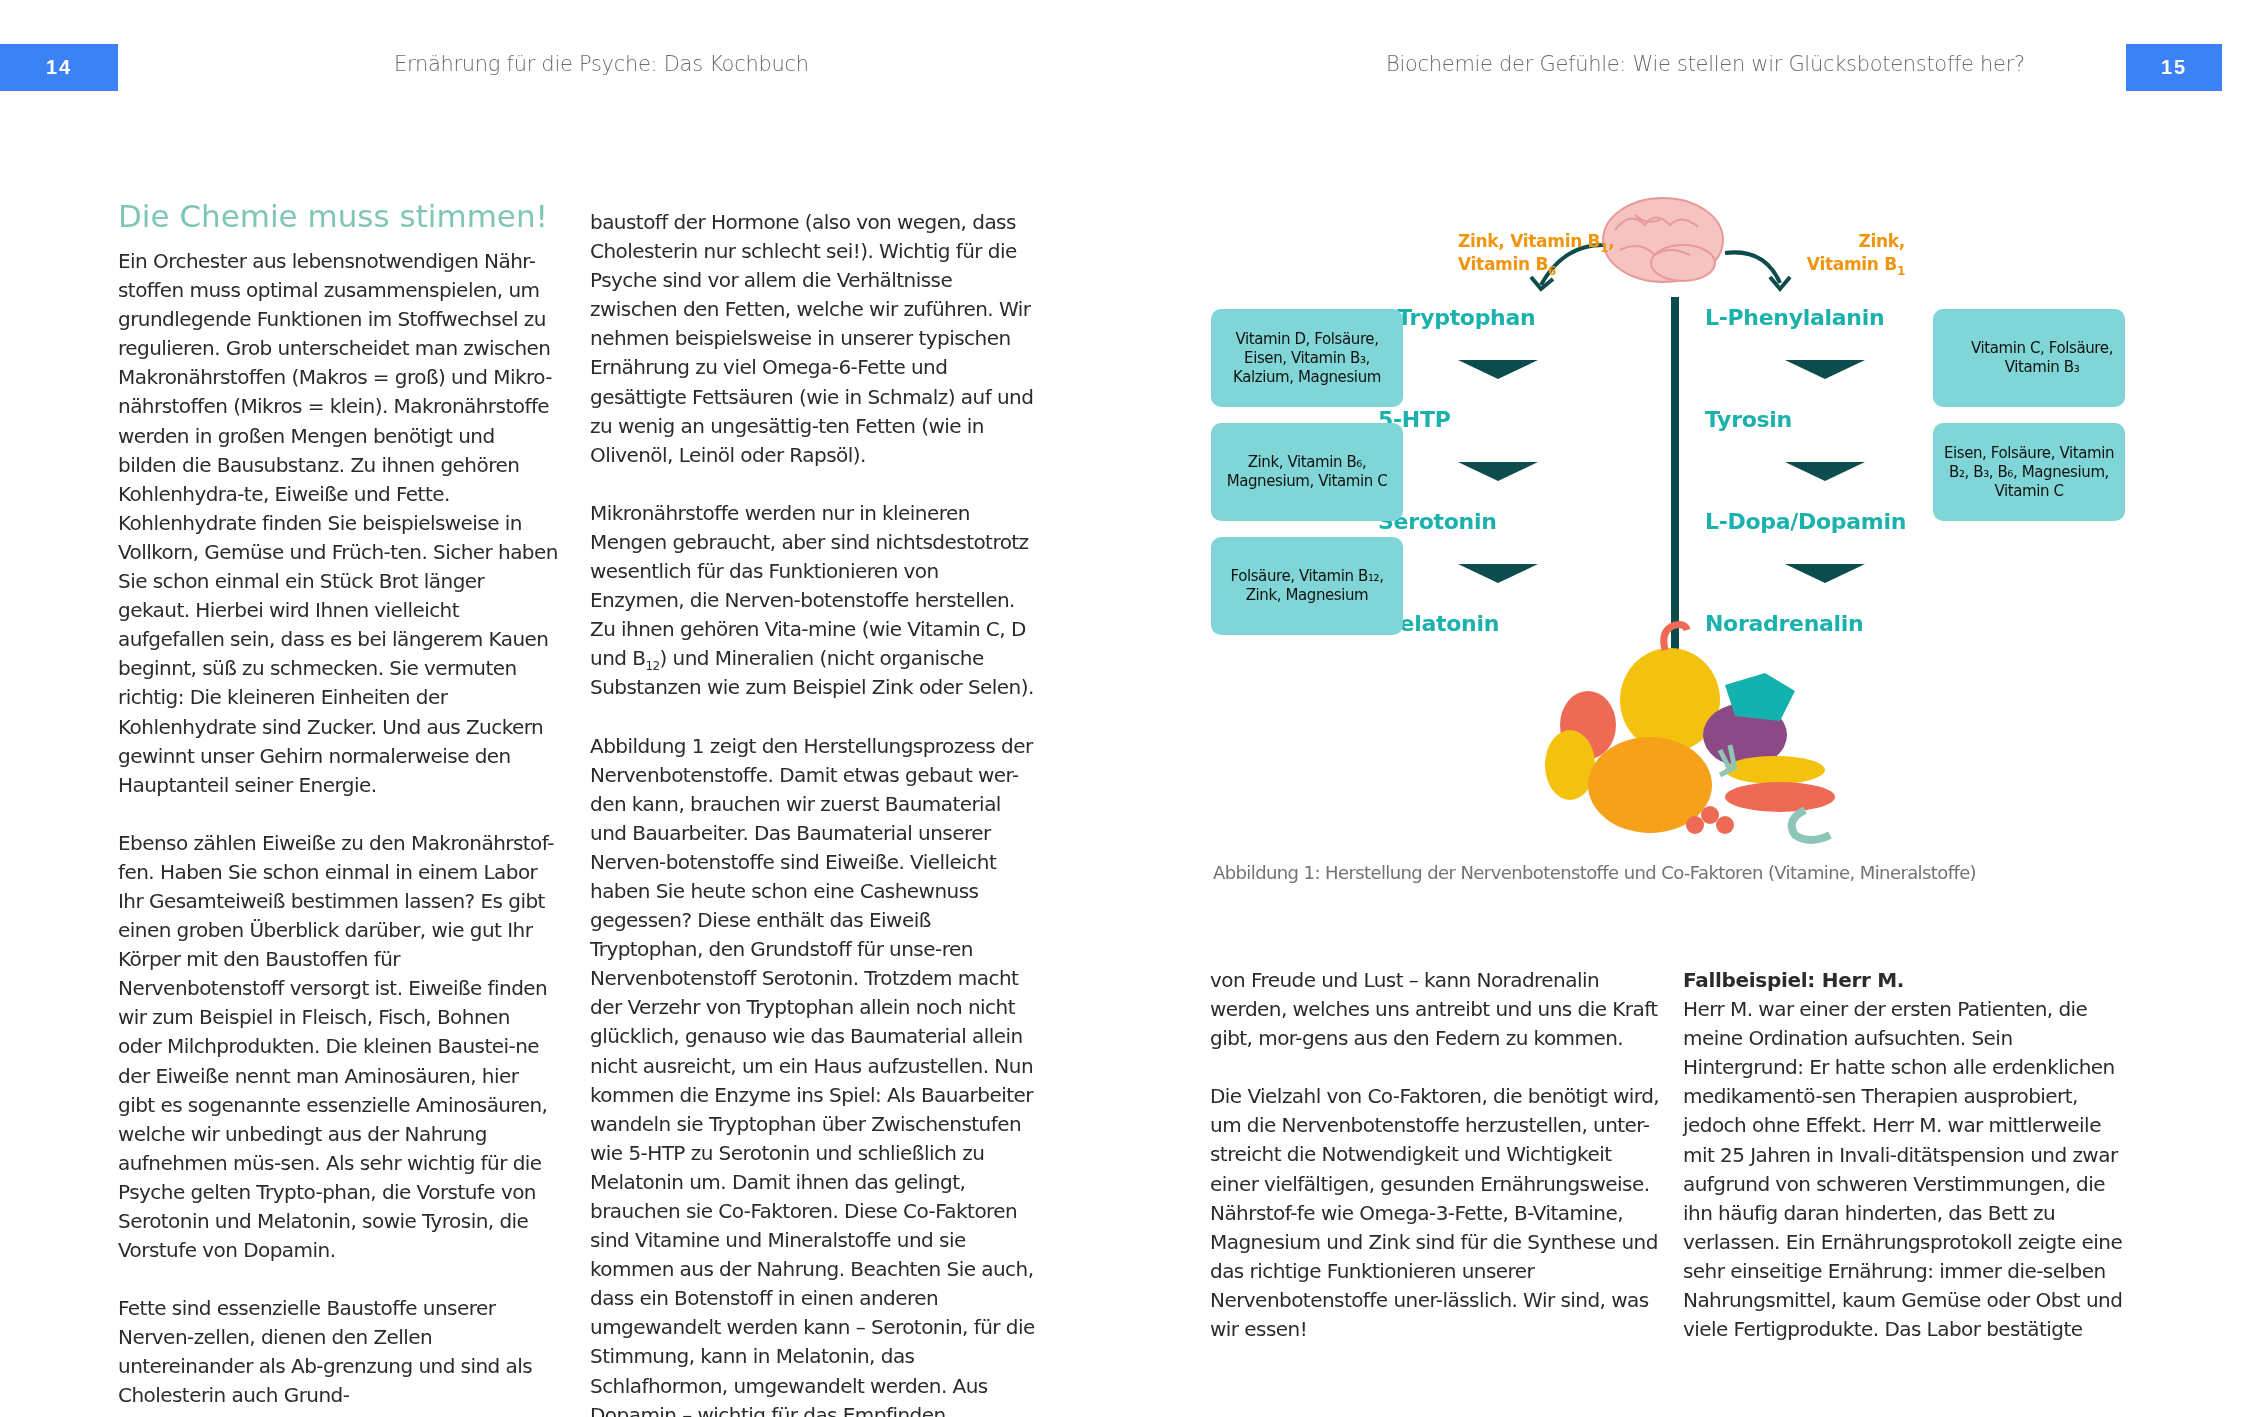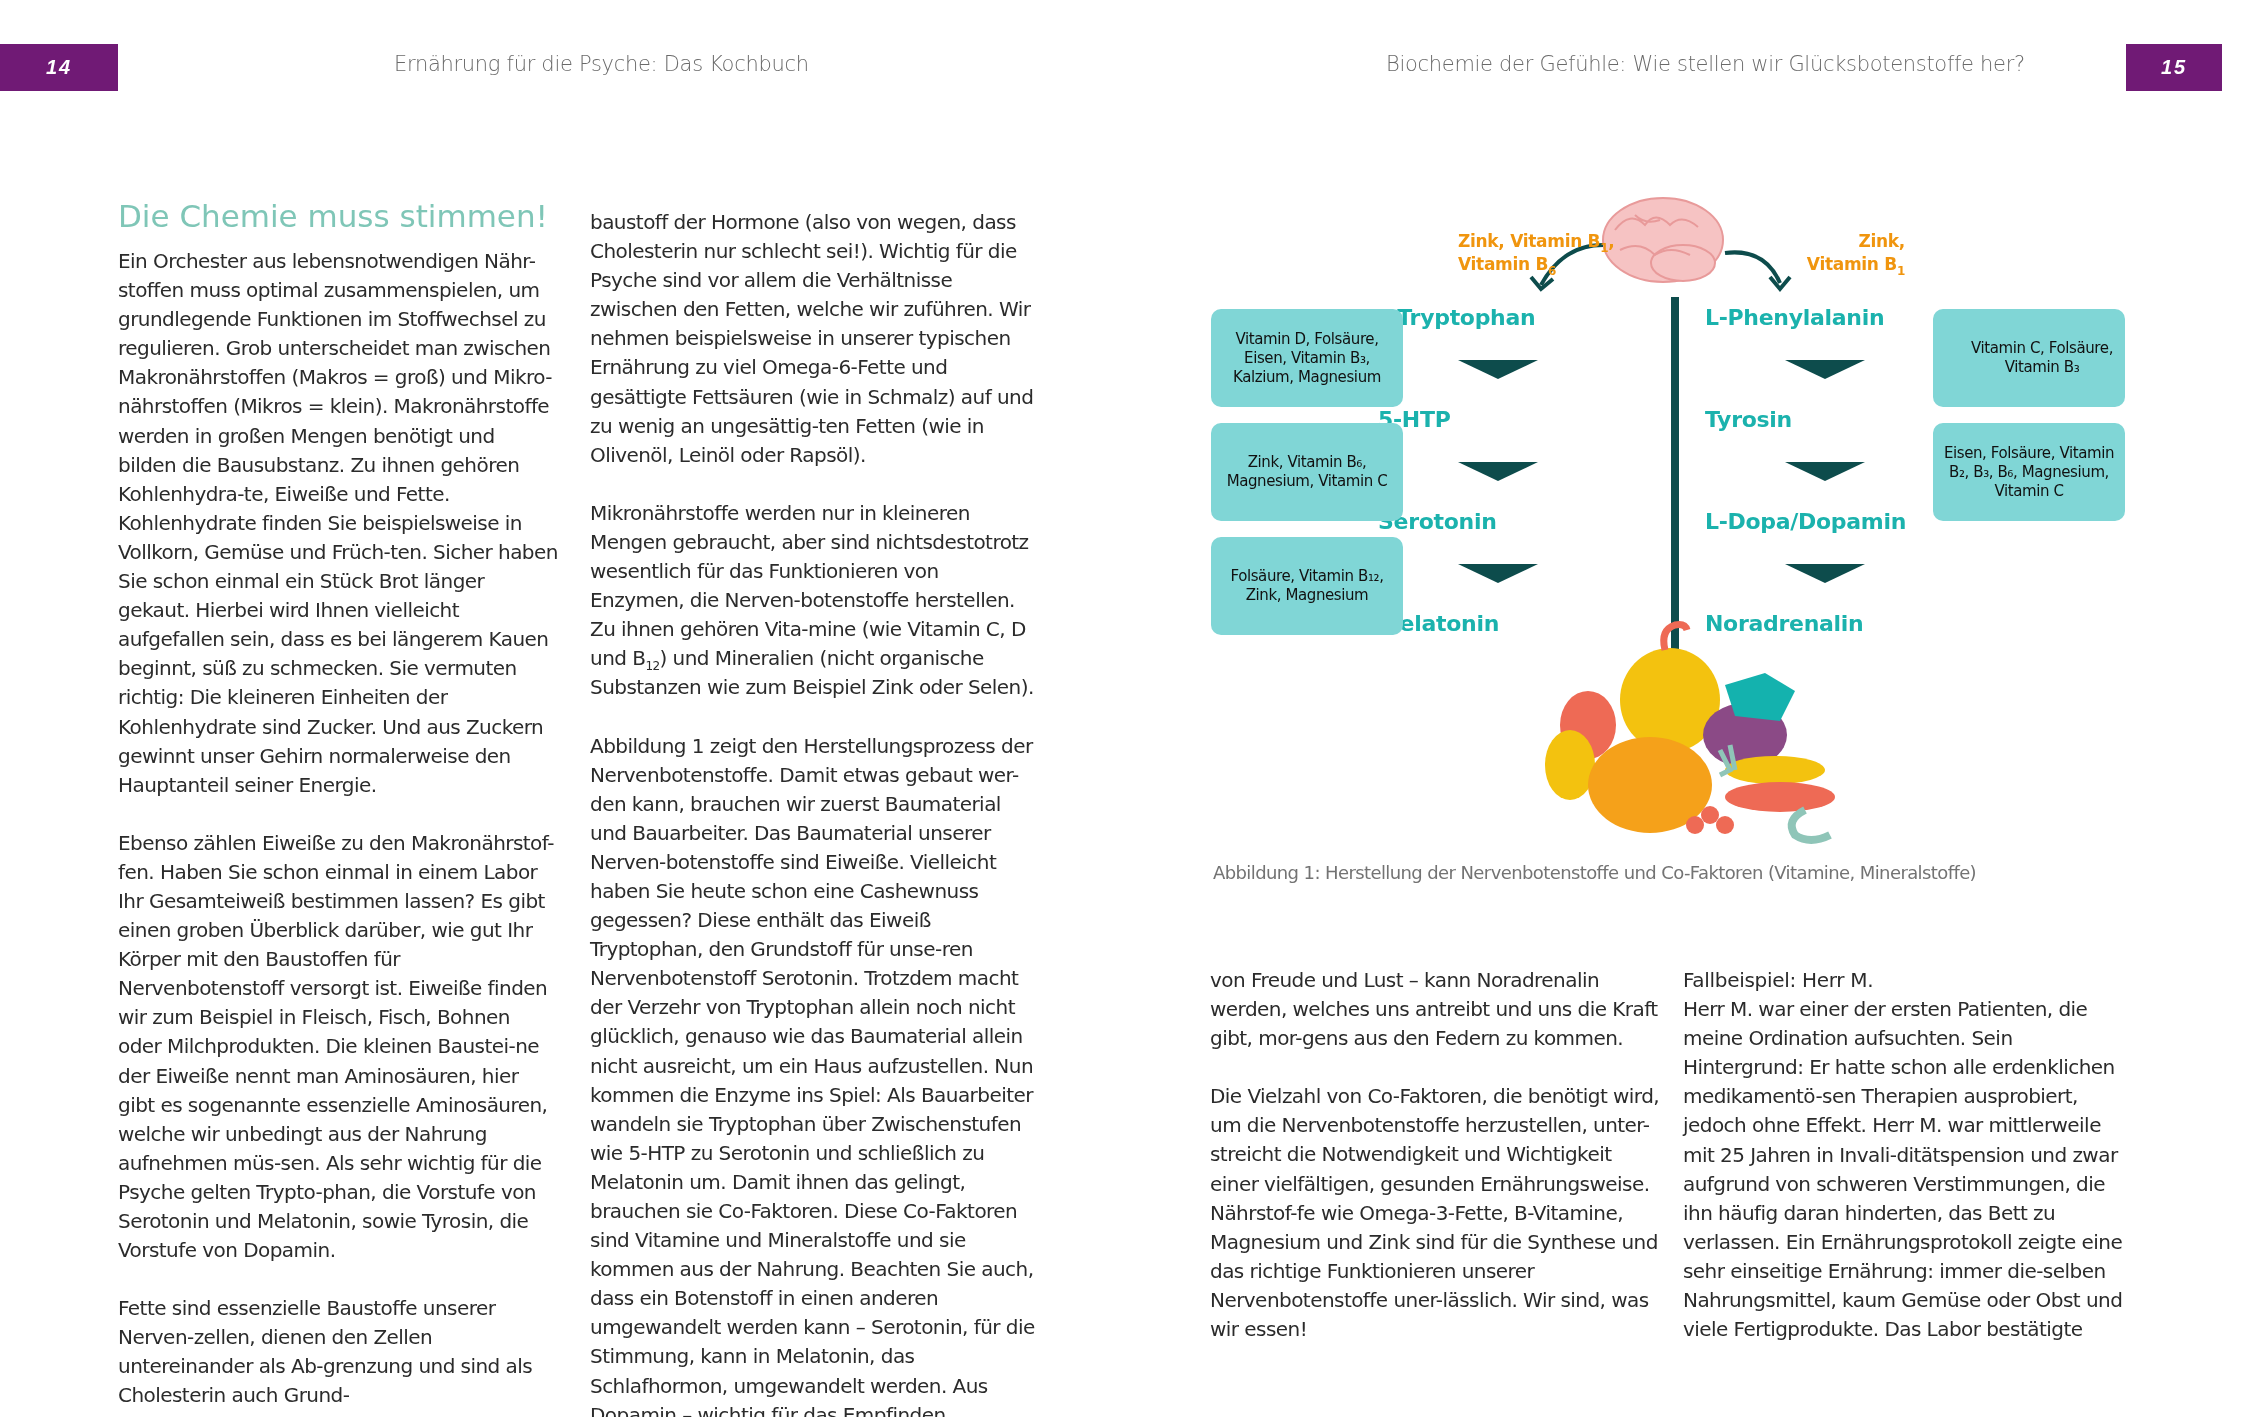--- a/index.html
+++ b/index.html
@@ -1,40 +1,40 @@
 <!DOCTYPE html>
 <html><head>
 <meta charset="utf-8">
 <style>
   html, body { margin:0; padding:0; background:#ffffff; }
   body { width:2244px; height:1417px; position:relative; overflow:hidden;
          font-family:"Liberation Sans", sans-serif; color:#2a2a2a; }
 
-  .page-tab { position:absolute; top:44px; height:47px; background:#701a75;
+  .page-tab { position:absolute; top:44px; height:47px; background:#3b82f6;
               color:#ffffff; font-weight:bold; font-size:20px; letter-spacing:2px;
-              display:flex; align-items:center; justify-content:center;font-style:italic; }
+              display:flex; align-items:center; justify-content:center; }
   #tab-left { left:0; width:118px; }
   #tab-right { left:2126px; width:96px; }
 
   .running-head { position:absolute; top:52px; font-size:21px; color:#6a6a6a;
                   font-family:"DejaVu Sans", sans-serif; font-weight:300; letter-spacing:-0.3px; }
   #rh-left { left:394px; }
   #rh-right { left:1386px; }
 
   .col { position:absolute; font-size:20px; line-height:29.1px; color:#2b2b2b;
          font-family:"DejaVu Sans", sans-serif; letter-spacing:-0.55px; }
   .col p { margin:0 0 29px 0; }
   #col1 { left:118px; top:198px; width:440px; }
   #col2 { left:590px; top:208px; width:445px; }
   #col3 { left:1210px; top:966px; width:450px; }
   #col4 { left:1683px; top:966px; width:450px; }
 
   .section-title { color:#7fc6b7; font-size:31px; line-height:37px; letter-spacing:0;
                    font-family:"DejaVu Sans", sans-serif; margin:0 0 12px 0; font-weight:normal; }
-  .subhead { font-weight:normal; letter-spacing:-0.3px; }
+  .subhead { font-weight:bold; letter-spacing:-0.3px; }
   sub { font-size:12px; vertical-align:-5px; line-height:0; }
 
   
   #diagram { position:absolute; left:1205px; top:185px; width:940px; height:680px; }
   .cofactor-box { position:absolute; width:192px; height:98px; background:#80d6d6;
                   border-radius:10px; display:flex; align-items:center; justify-content:center;
                   text-align:center; font-size:15px; line-height:19px; color:#111;
                   font-family:"DejaVu Sans", sans-serif; letter-spacing:-0.4px; padding:0 6px; box-sizing:border-box; }
   .step-label { position:absolute; color:#1bb2ad; font-weight:bold; font-size:22px;
                 font-family:"DejaVu Sans", sans-serif; text-align:left; letter-spacing:-0.3px; width:240px; }

